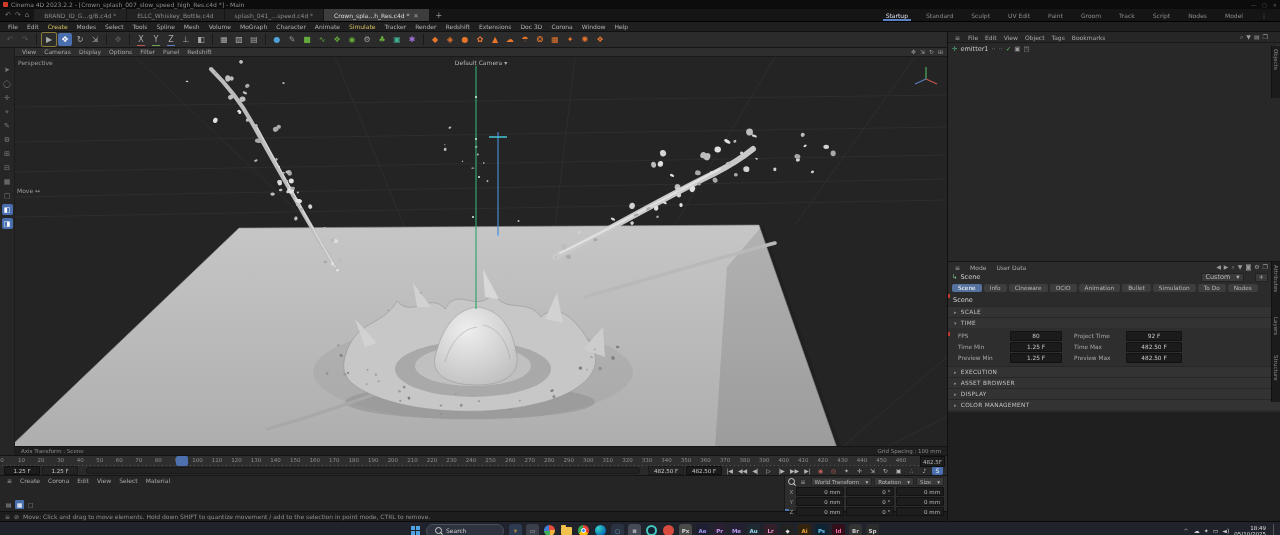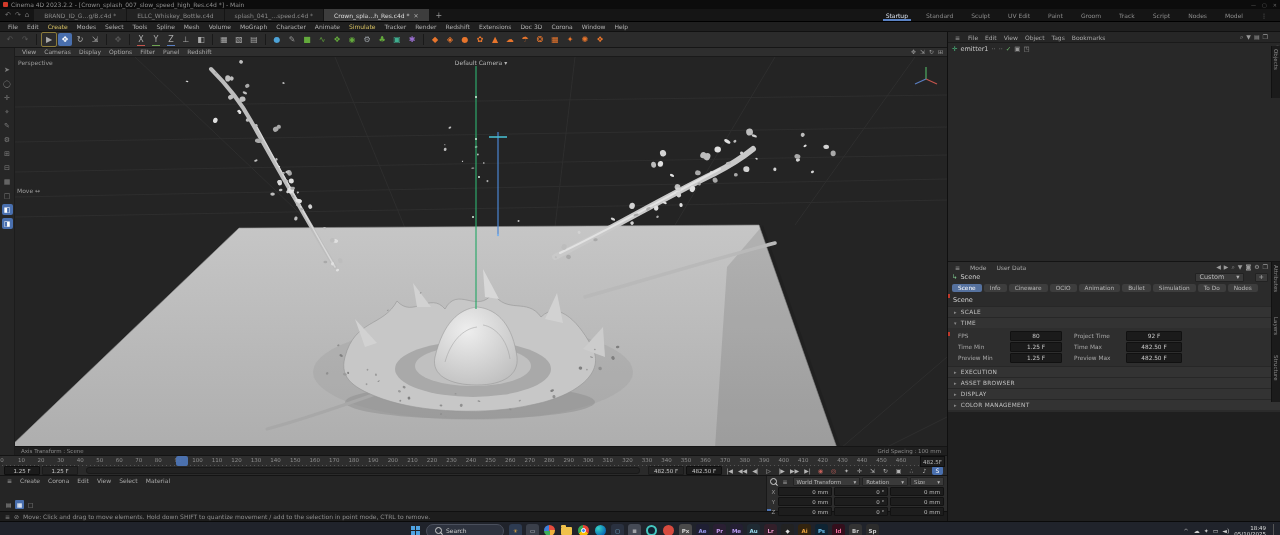--- a/index.html
+++ b/index.html
@@ -71,21 +71,21 @@
   .tbtn.active{background:#496fae;color:#fff;}
   
   #bottomrow{height:35px;display:flex;border-top:1px solid #141414;}
   #matmgr{width:818px;background:#252525;display:flex;flex-direction:column;}
   #matmenu{height:9px;display:flex;align-items:center;gap:2px;padding:0 4px;}
   #matbtns{margin-top:auto;display:flex;gap:2px;padding:2px 4px;}
   .mbtn{width:9px;height:9px;display:flex;align-items:center;justify-content:center;font-size:6px;color:#9a9a9a;border-radius:1px;}
   .mbtn.active{background:#496fae;color:#fff;}
   #coordmgr{flex:1;background:#2d2d2d;border-left:1px solid #191919;padding:1px 3px;font-size:5.5px;}
   #coordhead{display:flex;gap:2px;align-items:center;margin-bottom:1px;}
-  .chip{background:#3a3a3a;border:1px solid #222;border-radius:1px;color:#b5b5b5;padding:0 3px;height:7px;display:flex;align-items:center;gap:12px;white-space:nowrap;}
+  .chip{background:#3a3a3a;border:1px solid #222;border-radius:1px;color:#b5b5b5;padding:0 3px;height:7px;display:flex;align-items:center;gap:6px;white-space:nowrap;}
   .crow{display:flex;gap:2px;align-items:center;margin-top:1px;position:relative;}
   .caxis{width:6px;color:#9a9a9a;text-align:center;}
   .cval{background:#1d1d1d;border:1px solid #121212;color:#bdbdbd;height:7px;flex:1;display:flex;align-items:center;justify-content:flex-end;padding-right:3px;border-radius:1px;}
   .zmark{position:absolute;left:-3px;top:2px;width:4px;height:2px;background:#4d74b4;}
   
   #statusbar{height:11px;background:#1d1d1d;display:flex;align-items:center;gap:4px;padding:0 5px;border-top:1px solid #101010;font-size:6px;color:#8f8f8f;}
   
   #dock{width:333px;background:#232323;border-left:1px solid #101010;display:flex;flex-direction:column;position:relative;}
   #omhead{height:10px;display:flex;align-items:center;gap:2px;padding:0 4px;background:#262626;border-bottom:1px solid #1a1a1a;}
   #omicons{margin-left:auto;display:flex;gap:3px;color:#9a9a9a;font-size:6px;padding-right:8px;}

